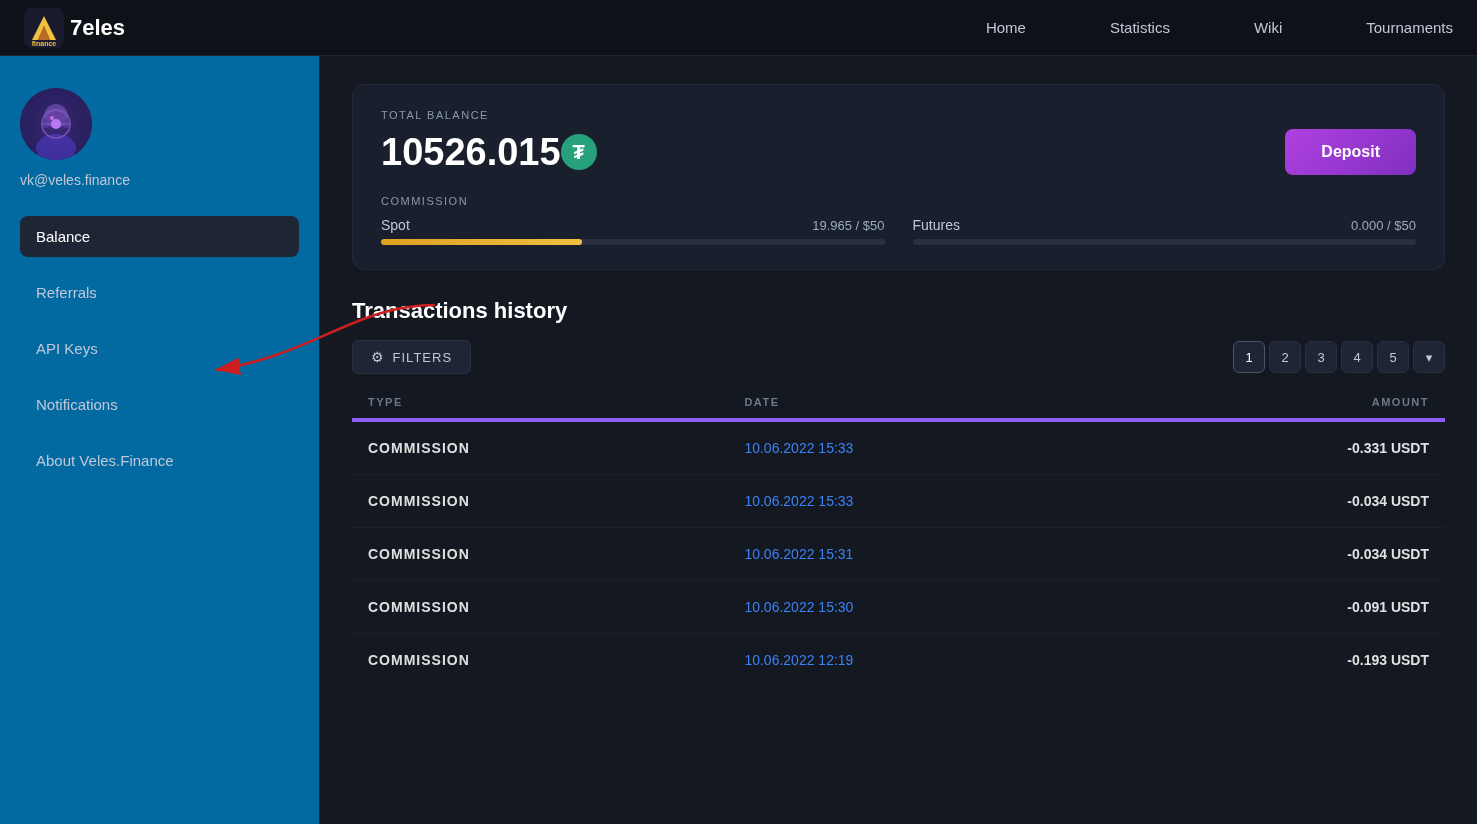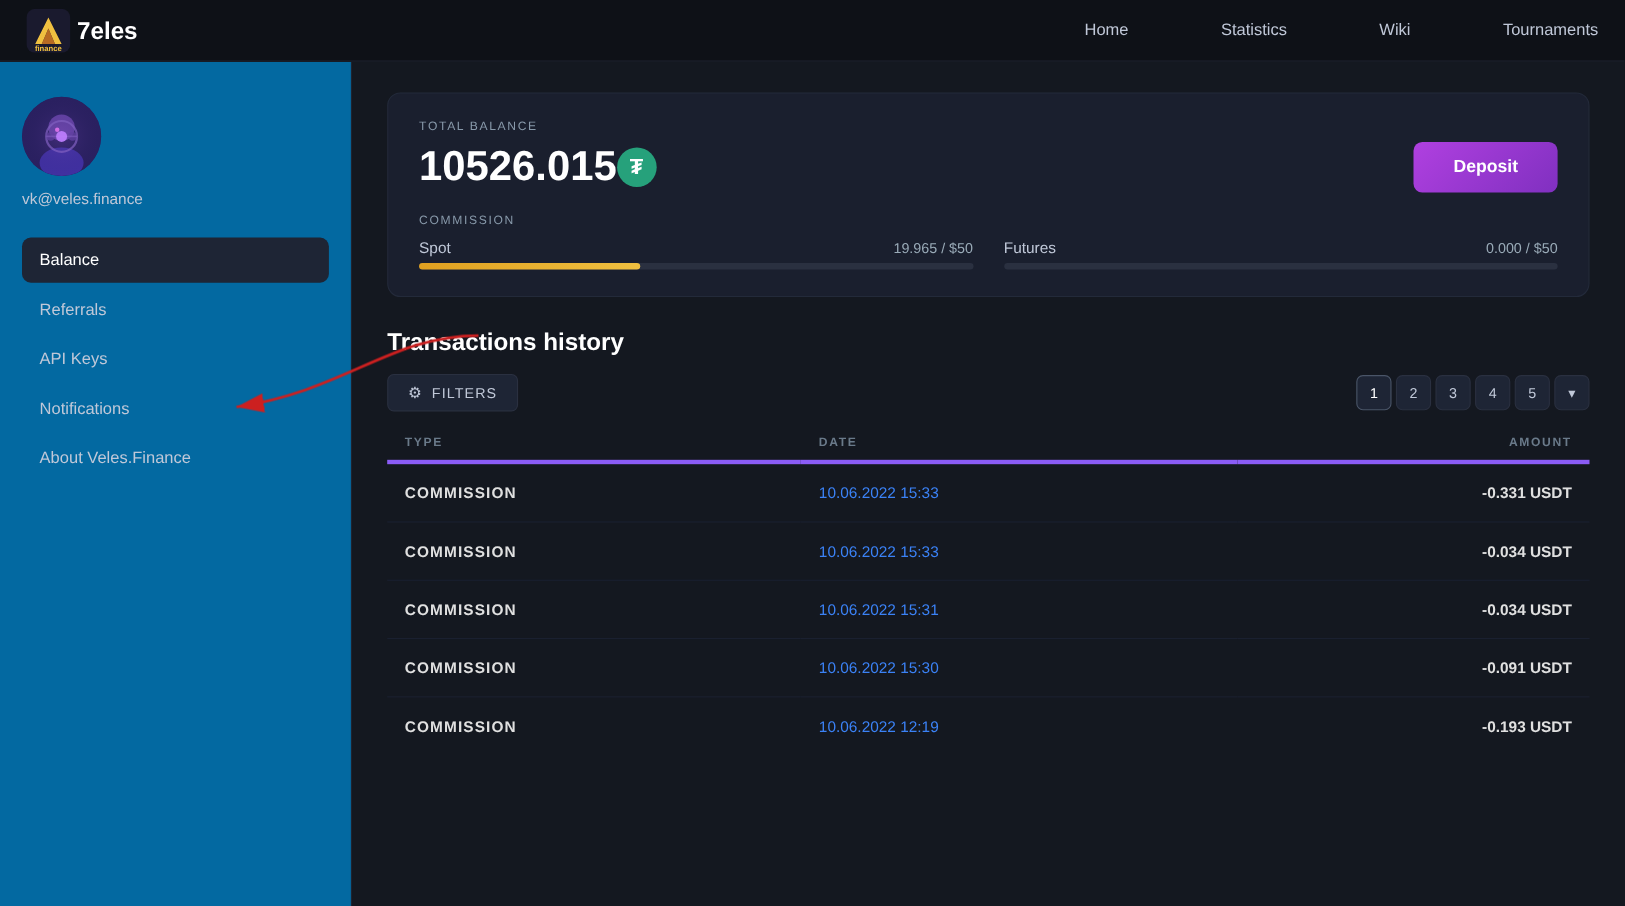--- a/index.html
+++ b/index.html
@@ -85,21 +85,21 @@
     }
     .user-email {
       font-size: 14px;
       color: #c0c8d8;
       margin-bottom: 28px;
     }
     .sidebar-menu {
       list-style: none;
       display: flex;
       flex-direction: column;
-      gap: 4px;
+      gap: 15px;
     }
     .sidebar-item {
       padding: 12px 16px;
       border-radius: 8px;
       cursor: pointer;
       font-size: 15px;
       color: #c0c8d8;
       transition: background 0.15s;
     }
     .sidebar-item.active {

